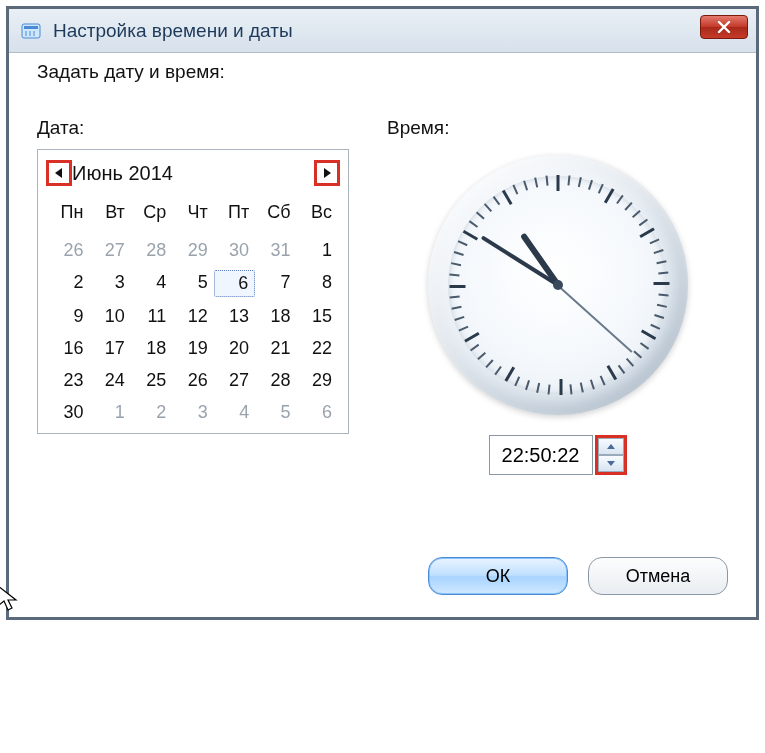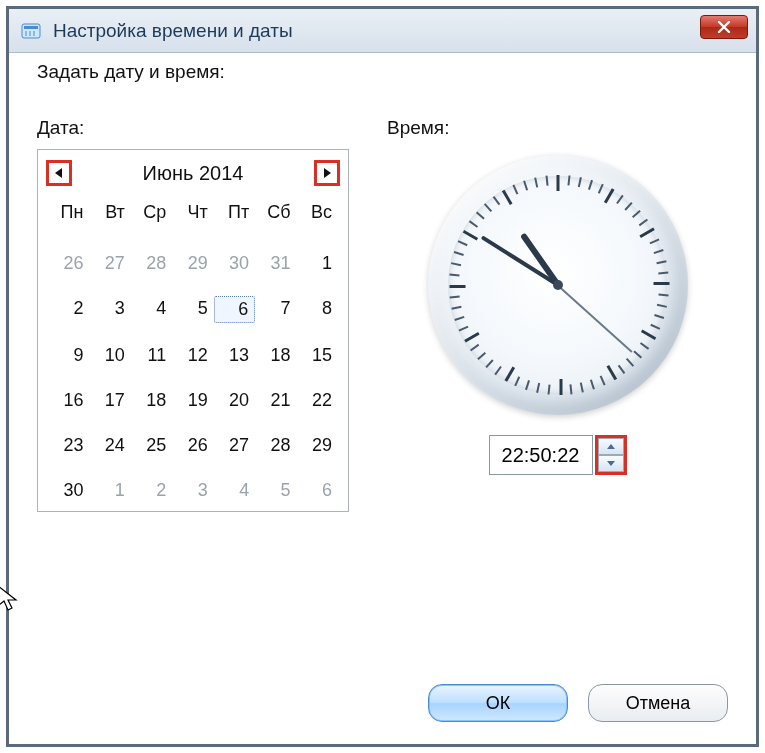--- a/index.html
+++ b/index.html
@@ -7,21 +7,21 @@
     font-family: "Segoe UI", Tahoma, sans-serif;
     font-size: 14px;
     background: #fff;
     width: 765px;
     height: 753px;
     position: relative;
   }
   .outer {
     position: absolute;
     left: 6px; top: 6px;
-    width: 753px; height: 741px;
+    width: 753px; height: 614px;
     border: 3px solid #5a6a7a;
     background: #fff;
   }
   .titlebar {
     height: 44px;
     background: linear-gradient(#e9eff5, #d7e1ec);
     border-bottom: 1px solid #b0bcc8;
     display: flex;
     align-items: center;
     padding-left: 10px;
@@ -84,29 +84,28 @@
   .cal-nav {
     width: 26px; height: 26px;
     border: 3px solid #d93025;
     display: flex; align-items: center; justify-content: center;
     cursor: pointer;
   }
   .cal-nav svg polygon { fill: #111; }
   .cal-title {
     font-size: 20px;
     color: #111;
-    text-align: center;
     flex: 1;
   }
   .cal-grid {
     display: grid;
     grid-template-columns: repeat(7, 1fr);
     text-align: right;
     padding: 0 10px 4px 10px;
-    row-gap: 20px;
+    row-gap: 7px;
   }
   .cal-wd {
     font-size: 18px;
     color: #111;
     padding: 2px 6px 8px 4px;
     text-align: right;
   }
   .cal-day {
     font-size: 18px;
     padding: 2px 6px;

